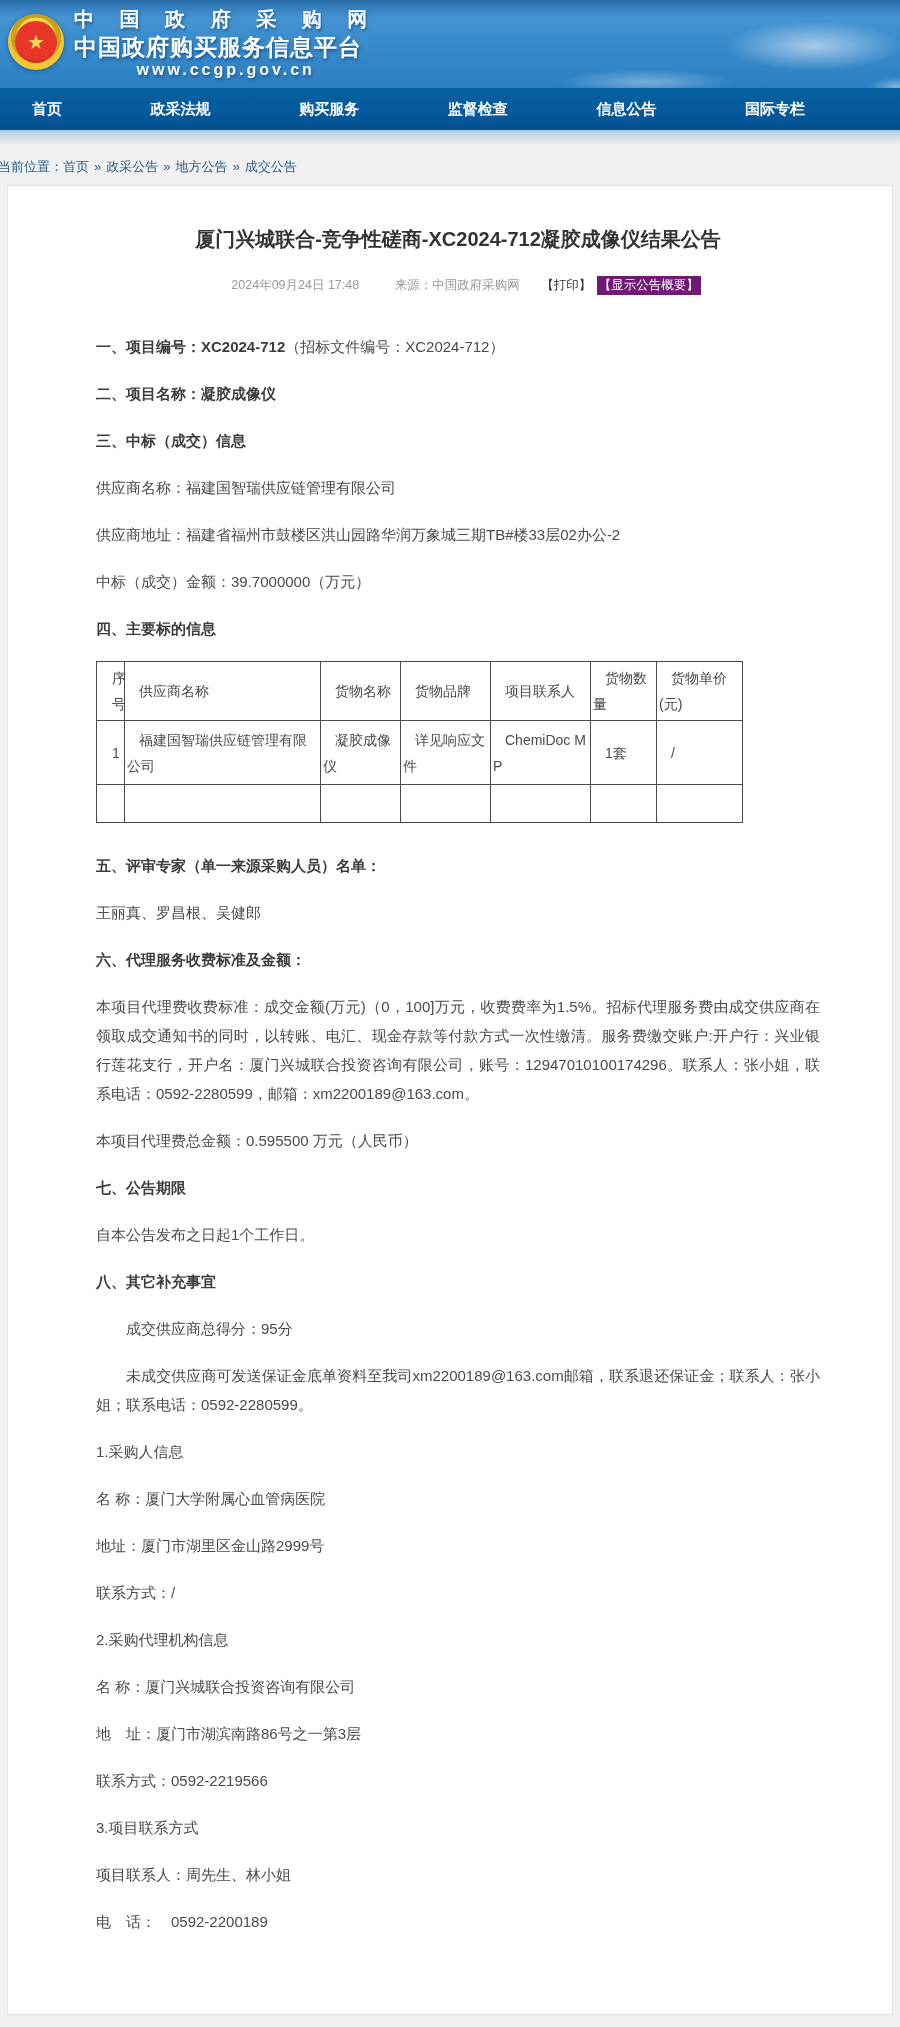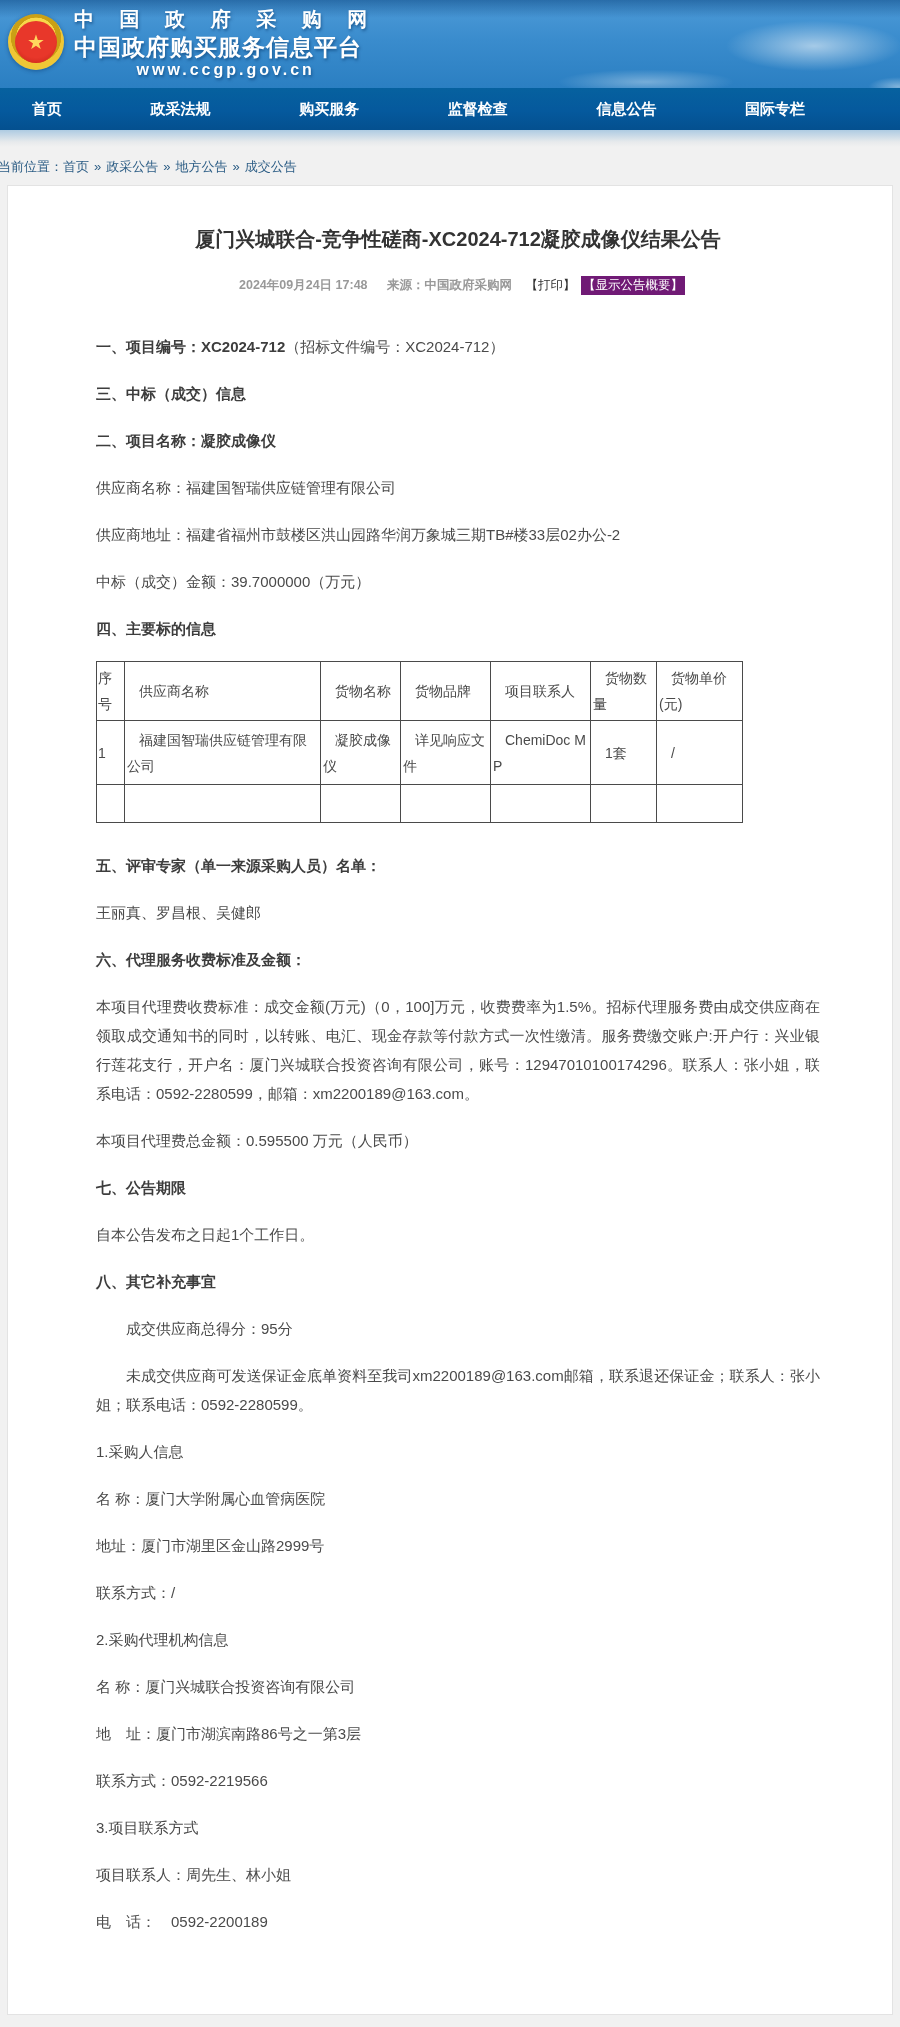--- a/index.html
+++ b/index.html
@@ -84,21 +84,21 @@
     text-align: center;
     font-size: 20px; font-weight: bold; color: #333;
     line-height: 34px;
     padding: 0 40px;
   }
   .article-meta {
     margin-top: 20px;
     text-align: center;
     font-size: 12.5px; color: #999;
   }
-  .article-meta .m-part { margin: 0 8px; font-weight: bold; }
+  .article-meta .m-part { margin: 0 16px; }
   .print-btn { color: #333; cursor: pointer; margin: 0 2px; }
   .summary-badge {
     display: inline-block;
     background: #701a75; color: #fff;
     padding: 1px 2px; font-size: 12.5px;
     cursor: pointer;
   }
 
   .body-text { margin-top: 37px; font-size: 15px; }
   .body-text p { line-height: 29px; margin-bottom: 18px; text-align: justify; }
@@ -115,21 +115,21 @@
   }
   table.goods th, table.goods td {
     border: 1px solid #4a4a4a;
     font-size: 14px; font-weight: normal; color: #4a4a4a;
     text-align: left; vertical-align: middle;
     line-height: 26px;
     padding: 3px 2px;
     text-indent: 12px;
     overflow: hidden; word-break: break-all;
   }
-  table.goods th:first-child, table.goods td:first-child { text-indent: 0; padding-left: 1px; }
+  table.goods th:first-child, table.goods td:first-child { text-indent: 0; padding-left: 15px; }
   table.goods tr.r-head { height: 52px; }
   table.goods tr.r-data { height: 64px; }
   table.goods tr.r-empty { height: 38px; }
 </style>
 </head>
 <body>
 
 <div class="banner">
   <div class="banner-inner">
     <div class="emblem">
@@ -165,23 +165,23 @@
     <span class="m-part">2024年09月24日 17:48</span>
     <span class="m-part">来源：中国政府采购网</span>
     <span class="print-btn">【打印】</span>
     <span class="summary-badge">【显示公告概要】</span>
   </div>
 
   <div class="body-text">
 
     <p class="hd"><b>一、项目编号：XC2024-712</b><span class="normal">（招标文件编号：XC2024-712）</span></p>
 
+    <p class="hd">二、项目名称：凝胶成像仪</p>
+
     <p class="hd">三、中标（成交）信息</p>
-
-    <p class="hd">二、项目名称：凝胶成像仪</p>
     <p>供应商名称：福建国智瑞供应链管理有限公司</p>
     <p>供应商地址：福建省福州市鼓楼区洪山园路华润万象城三期TB#楼33层02办公-2</p>
     <p>中标（成交）金额：39.7000000（万元）</p>
 
     <p class="hd">四、主要标的信息</p>
 
     <table class="goods">
       <colgroup>
         <col style="width:28px">
           <col style="width:196px">

